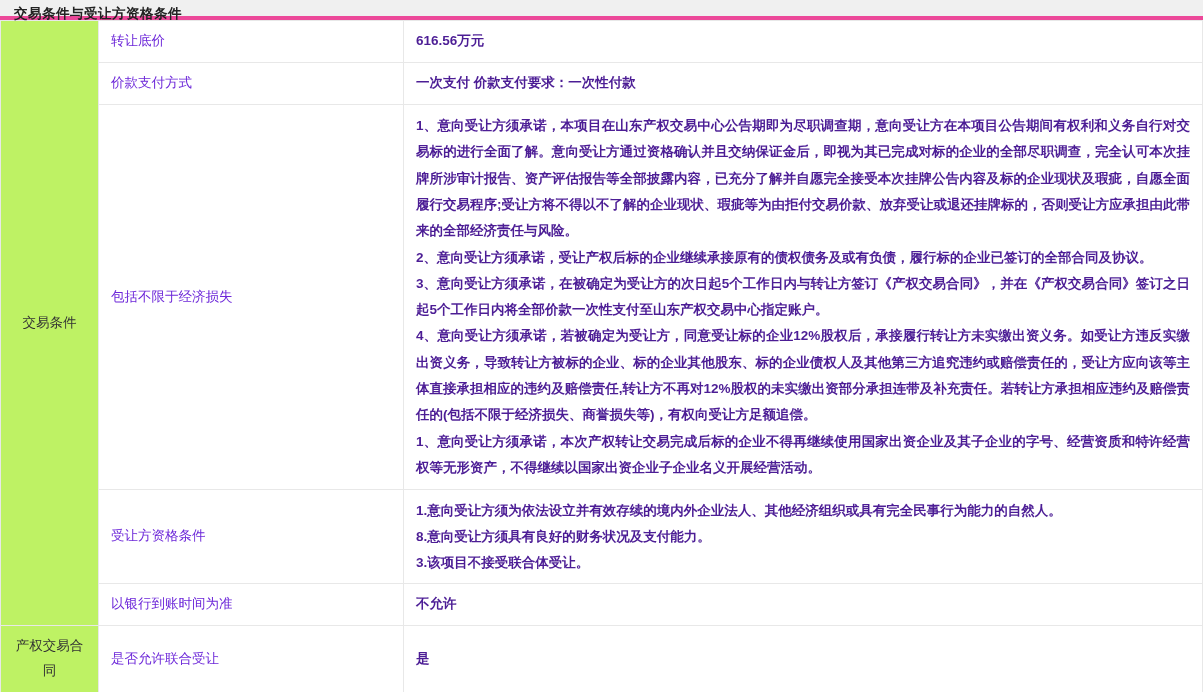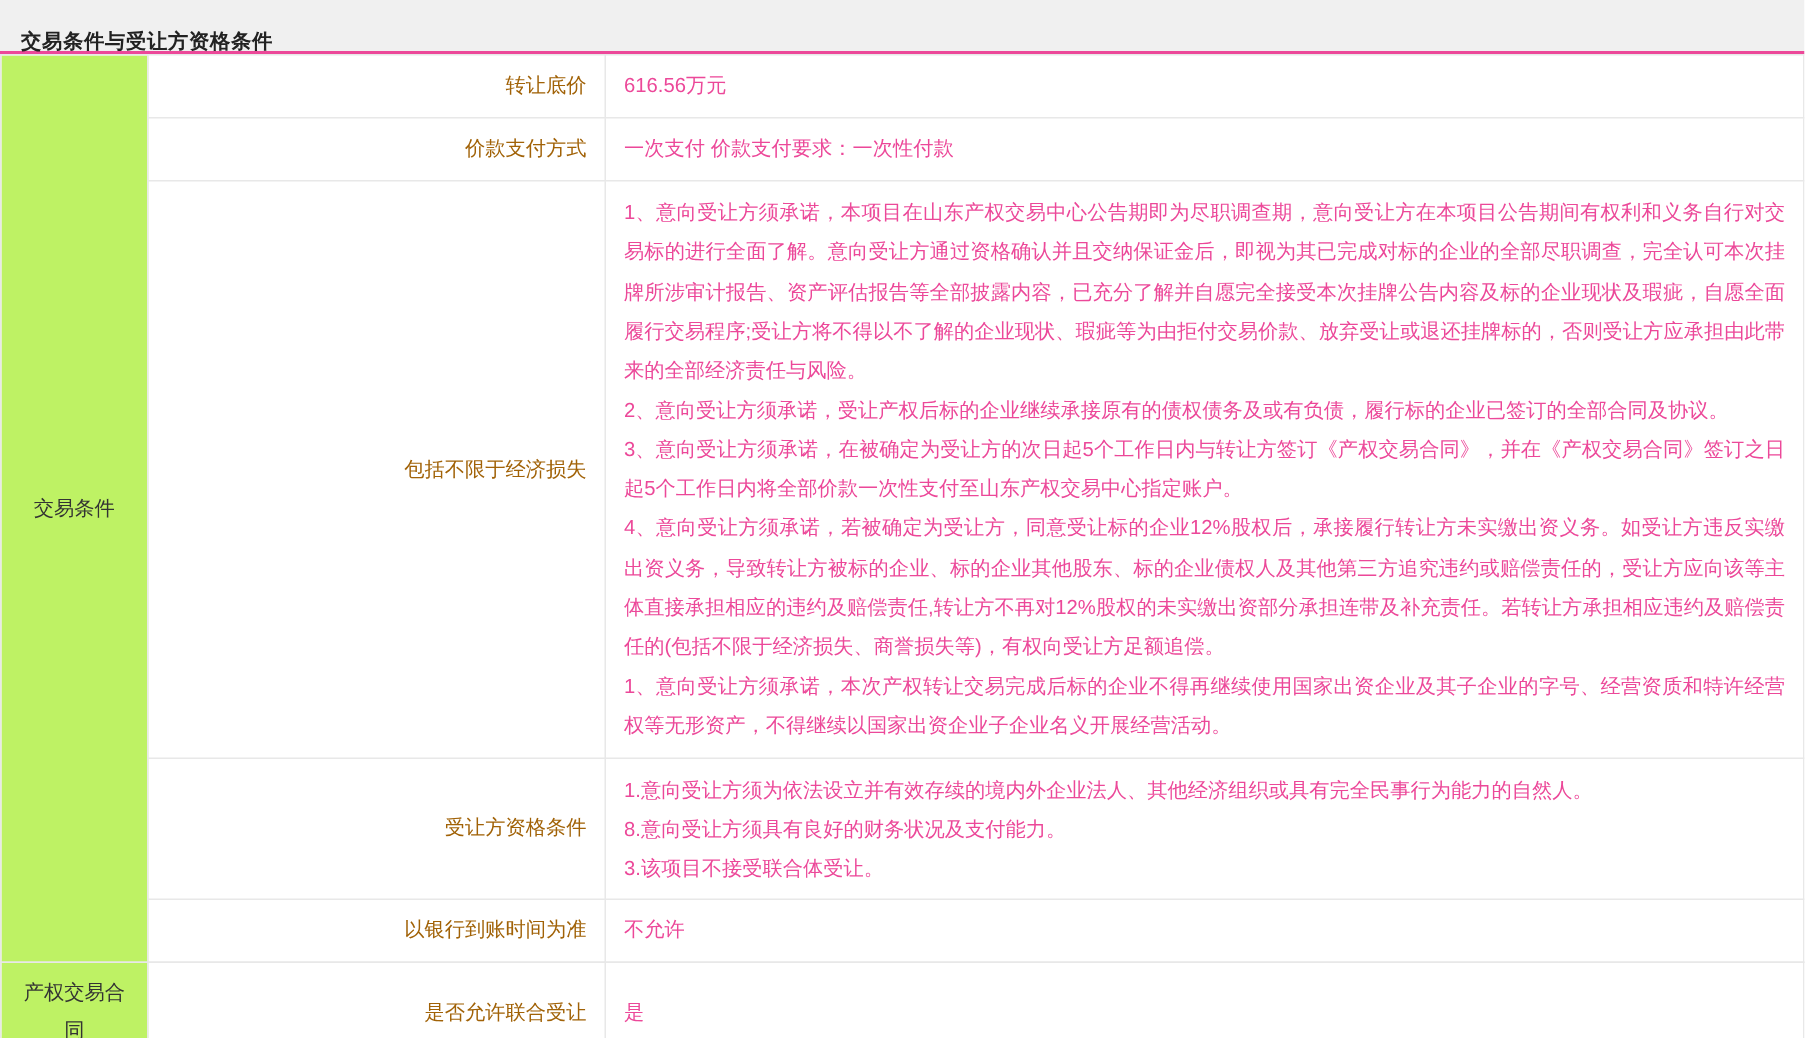--- a/index.html
+++ b/index.html
@@ -10,25 +10,25 @@
     font-family: "Liberation Sans", "DejaVu Sans", sans-serif;
   }
   #page {
     width: 1203px;
     min-height: 692px;
     position: relative;
     background: #ffffff;
     color: #333333;
   }
   .section-header {
-    height: 36px;
+    height: 20px;
     line-height: 28px;
     background: #f0f0f0;
-    border-bottom: 2px solid #ec4899;
-    padding: 14px 14px;
+    border-bottom: 4px solid #ec4899;
+    padding: 0 14px;
     font-size: 13.5px;
     font-weight: bold;
     color: #222222;
     letter-spacing: 0.5px;
   }
   table.info {
     width: 100%;
     border-collapse: collapse;
     table-layout: fixed;
     font-size: 13.5px;
@@ -40,28 +40,29 @@
     line-height: 1.85;
   }
   td.group-label {
     width: 98px;
     text-align: center;
     color: #333333;
     background: #bef264;
   }
   td.row-label {
     width: 305px;
-    text-align: right;
-    color: #a16207;
+    text-align: left;
+    color: #6d28d9;
     background: #ffffff;
   }
   td.value {
-    color: #ec4899;
+    color: #4c1d95;
     background: #ffffff;
     text-align: left;
+    font-weight: bold;
   }
   td.value.mid {
     vertical-align: middle;
   }
   td.value.top {
     vertical-align: top;
   }
   .para {
     margin: 0;
     text-align: justify;

